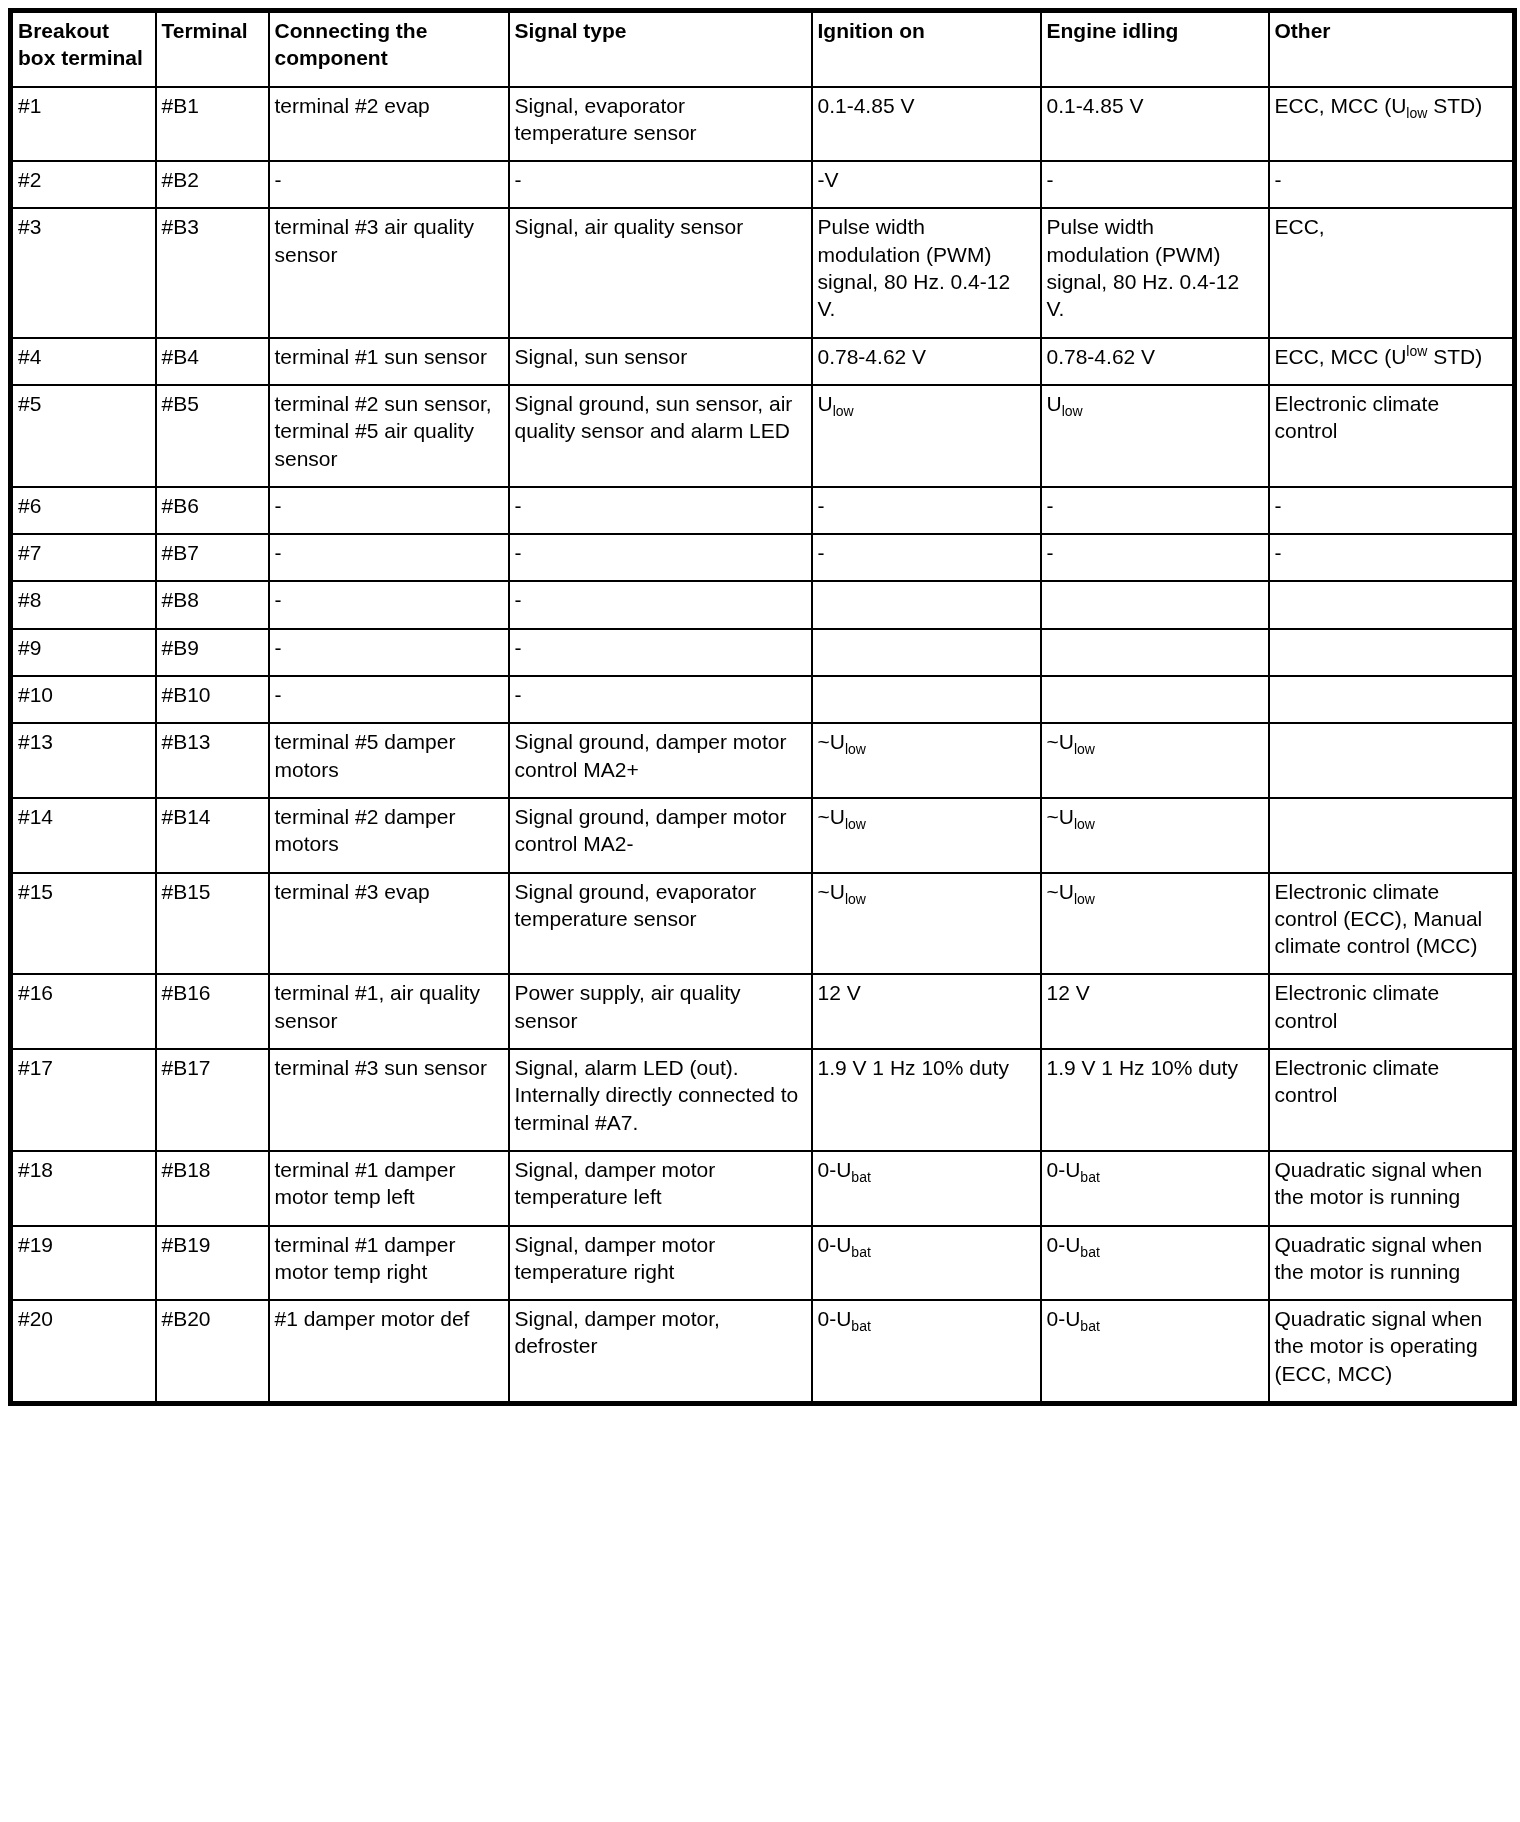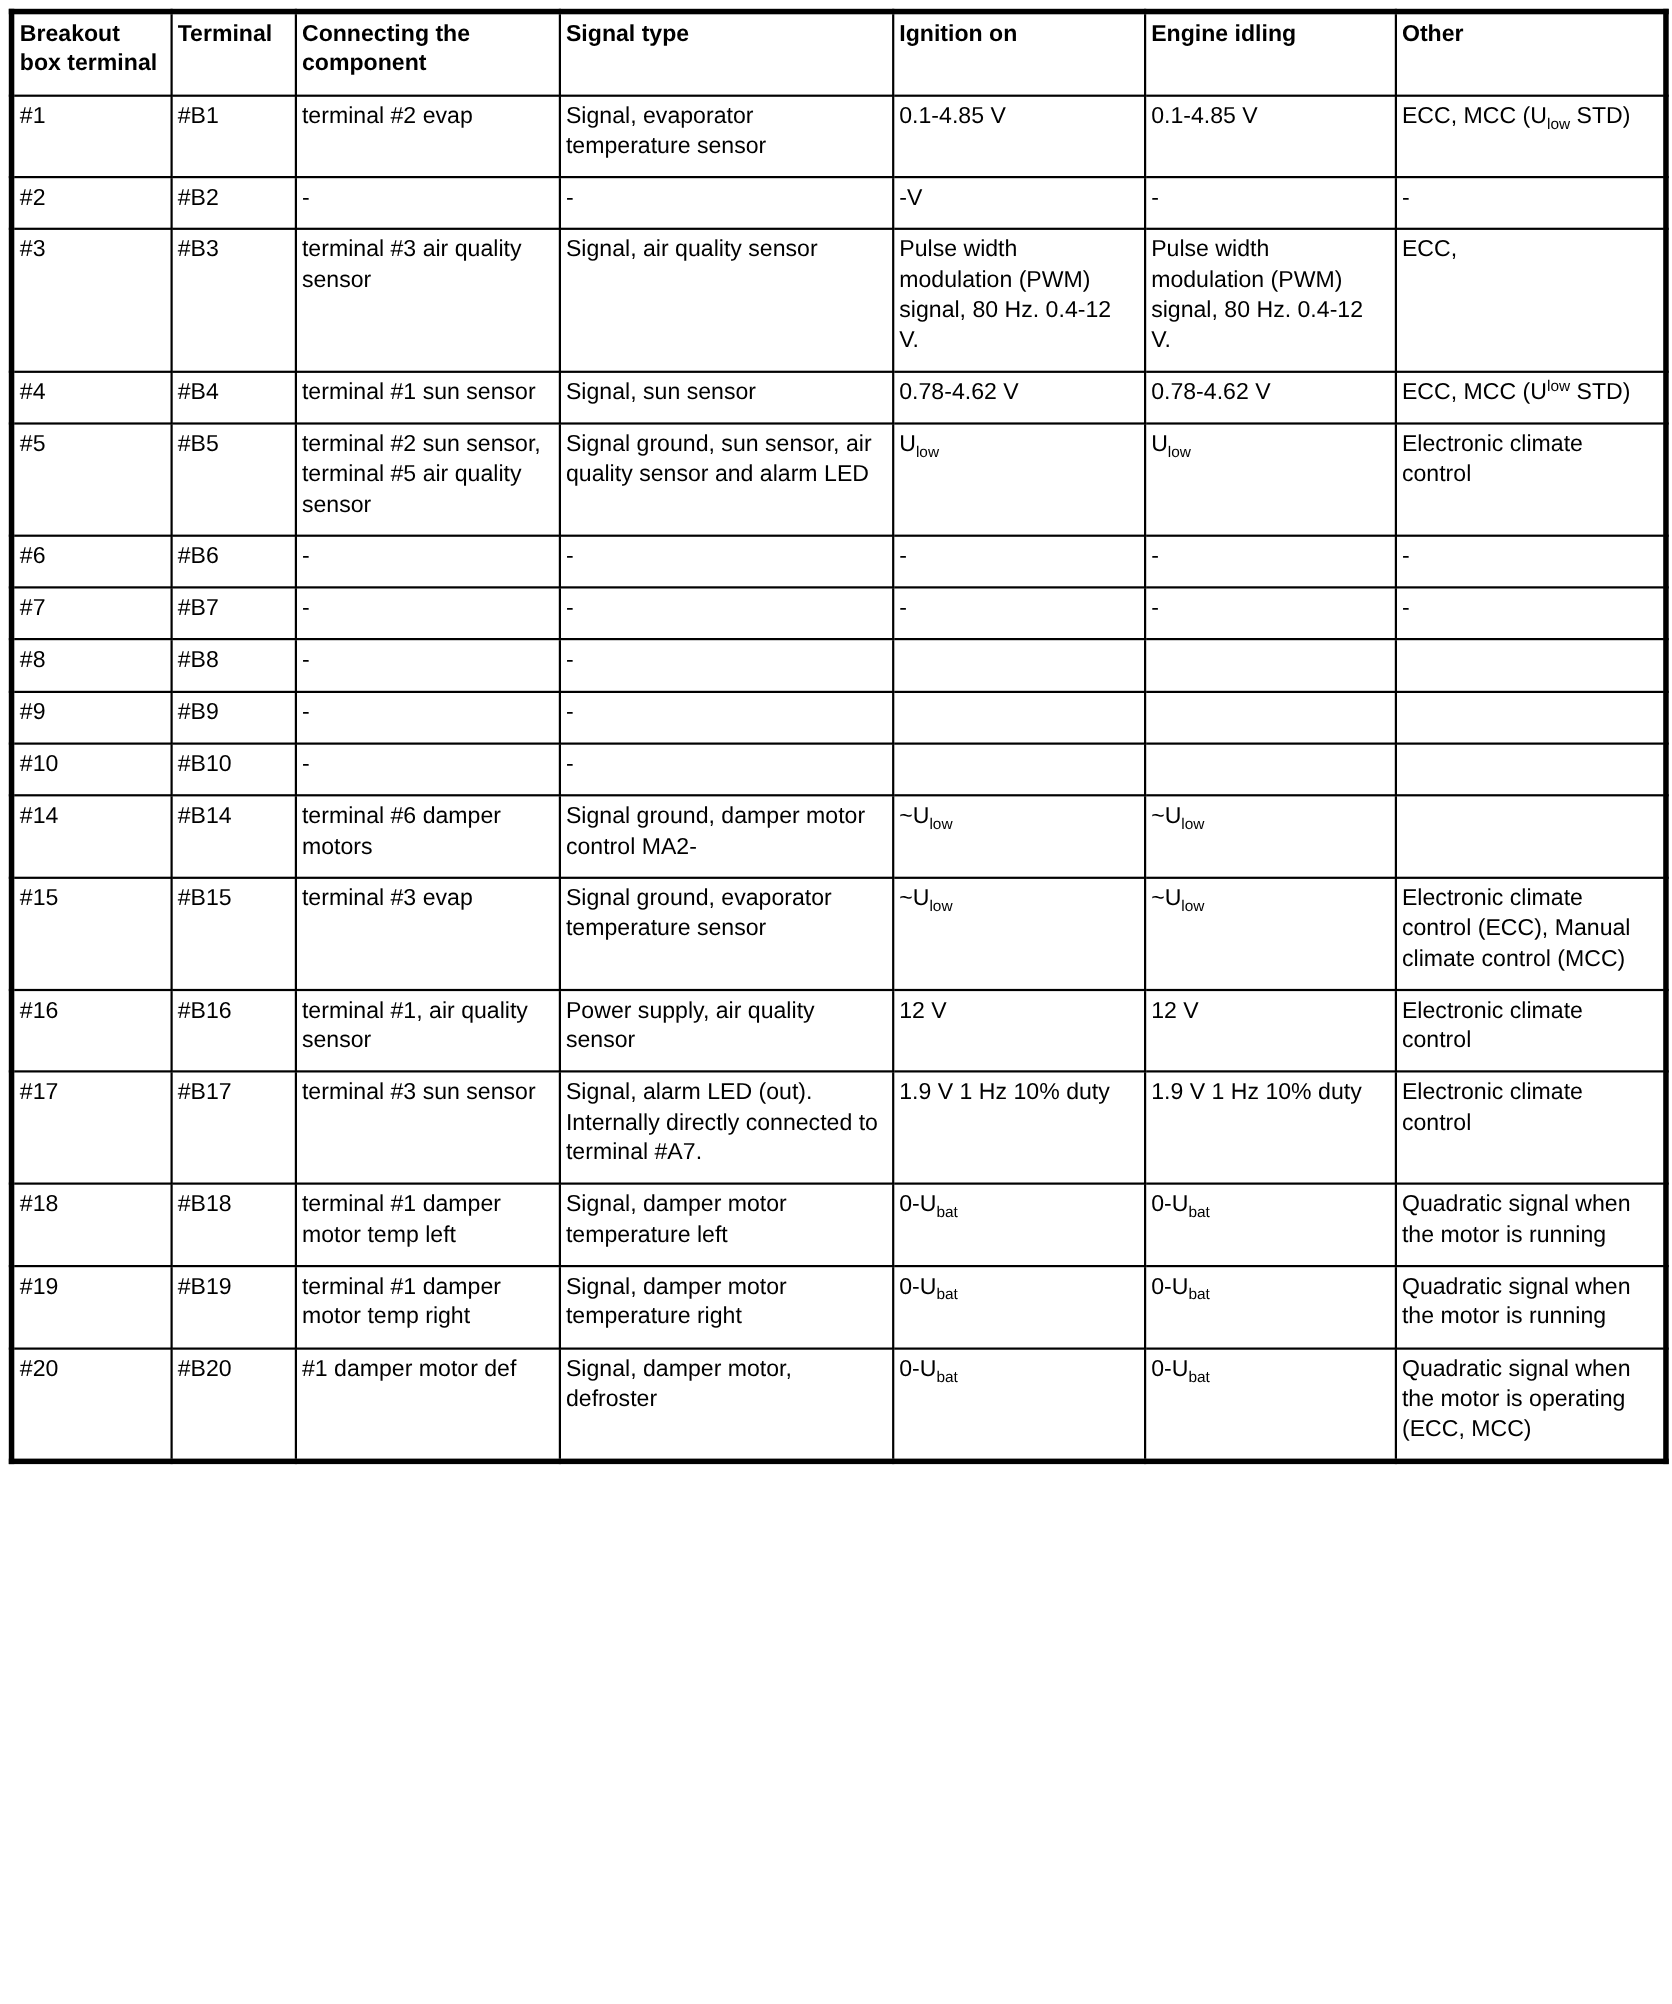--- a/index.html
+++ b/index.html
@@ -157,23 +157,32 @@
         <tr>
           <td>#10</td>
           <td>#B10</td>
           <td>-</td>
           <td>-</td>
           <td></td>
           <td></td>
           <td></td>
         </tr>
         <tr>
+          <td>#13</td>
+          <td>#B13</td>
+          <td>terminal #5 damper motors</td>
+          <td>Signal ground, damper motor control MA2+</td>
+          <td>~U<sub>low</sub></td>
+          <td>~U<sub>low</sub></td>
+          <td></td>
+        </tr>
+        <tr>
           <td>#14</td>
           <td>#B14</td>
-          <td>terminal #6 damper motors</td>
+          <td>terminal #2 damper motors</td>
           <td>Signal ground, damper motor control MA2-</td>
           <td>~U<sub>low</sub></td>
           <td>~U<sub>low</sub></td>
           <td></td>
         </tr>
         <tr>
           <td>#15</td>
           <td>#B15</td>
           <td>terminal #3 evap</td>
           <td>Signal ground, evaporator temperature sensor</td>

